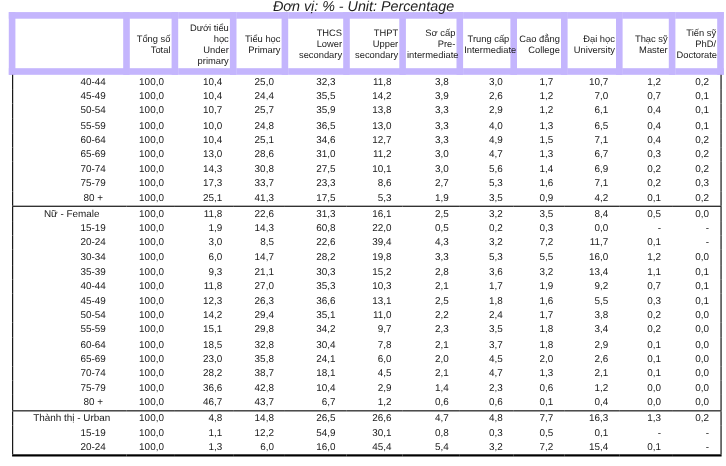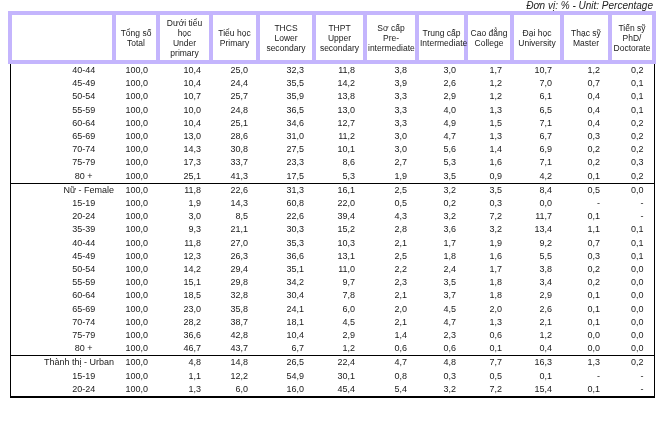--- a/index.html
+++ b/index.html
@@ -1,26 +1,26 @@
 <!DOCTYPE html>
 <html><head>
 <meta charset="utf-8">
 <style>
   html,body { margin:0; padding:0; background:#fff; }
   body { font-family:"Liberation Sans", sans-serif; color:#1a1a1a; }
   .page { width:660px; height:424px; box-sizing:border-box; padding:1px 7px 0 8px; background:#fff; overflow:hidden; }
-  .unit-label { text-align:right; font-style:italic; font-size:10px; line-height:9px; height:9px; color:#222; }
+  .unit-label { text-align:center; font-style:italic; font-size:13px; line-height:9px; height:9px; color:#222; }
   table.stats { border-collapse:collapse; table-layout:fixed; width:645px; margin-top:1px;
     border:1px solid #000; border-bottom:2px solid #000; }
-  thead th { border:4px solid #c4b5fd; font-weight:normal; font-size:8.5px; line-height:10px;
-    white-space:pre-line; text-align:center; vertical-align:middle; padding:2px 1px; height:41px;margin-left:42px; }
+  thead th { border:6px solid #c4b5fd; font-weight:normal; font-size:8.5px; line-height:10px;
+    white-space:pre-line; text-align:right; vertical-align:middle; padding:2px 1px; height:41px;margin-left:42px; }
   tbody td { font-size:9px; line-height:13.2px; padding:0; white-space:nowrap; overflow:hidden; }
   td.num-cell { text-align:right; padding-right:10px; }
   td.label-cell { text-align:center;padding-left:43px; }
-  td.label-cell.group-label { text-align:right; padding-left:4px; }
+  td.label-cell.group-label { text-align:center; padding-left:4px; }
   tr.group-row td { border-top:1px solid #000; }
 </style>
 </head>
 <body>
 
 <div class="page">
   <div class="unit-label">Đơn vị: % - Unit: Percentage</div>
   <table class="stats">
     <colgroup>
       <col style="width:104px">
@@ -231,20 +231,34 @@
           <td class="num-cell">22,6</td>
           <td class="num-cell">39,4</td>
           <td class="num-cell">4,3</td>
           <td class="num-cell">3,2</td>
           <td class="num-cell">7,2</td>
           <td class="num-cell">11,7</td>
           <td class="num-cell">0,1</td>
           <td class="num-cell">-</td>
         </tr>
         <tr>
+          <td class="label-cell">30-34</td>
+          <td class="num-cell">100,0</td>
+          <td class="num-cell">6,0</td>
+          <td class="num-cell">14,7</td>
+          <td class="num-cell">28,2</td>
+          <td class="num-cell">19,8</td>
+          <td class="num-cell">3,3</td>
+          <td class="num-cell">5,3</td>
+          <td class="num-cell">5,5</td>
+          <td class="num-cell">16,0</td>
+          <td class="num-cell">1,2</td>
+          <td class="num-cell">0,0</td>
+        </tr>
+        <tr>
           <td class="label-cell">35-39</td>
           <td class="num-cell">100,0</td>
           <td class="num-cell">9,3</td>
           <td class="num-cell">21,1</td>
           <td class="num-cell">30,3</td>
           <td class="num-cell">15,2</td>
           <td class="num-cell">2,8</td>
           <td class="num-cell">3,6</td>
           <td class="num-cell">3,2</td>
           <td class="num-cell">13,4</td>
@@ -376,21 +390,21 @@
           <td class="num-cell">0,4</td>
           <td class="num-cell">0,0</td>
           <td class="num-cell">0,0</td>
         </tr>
         <tr class="group-row">
           <td class="label-cell group-label">Thành thị - Urban</td>
           <td class="num-cell">100,0</td>
           <td class="num-cell">4,8</td>
           <td class="num-cell">14,8</td>
           <td class="num-cell">26,5</td>
-          <td class="num-cell">22,4</td>
+          <td class="num-cell">26,6</td>
           <td class="num-cell">4,7</td>
           <td class="num-cell">4,8</td>
           <td class="num-cell">7,7</td>
           <td class="num-cell">16,3</td>
           <td class="num-cell">1,3</td>
           <td class="num-cell">0,2</td>
         </tr>
         <tr>
           <td class="label-cell">15-19</td>
           <td class="num-cell">100,0</td>

